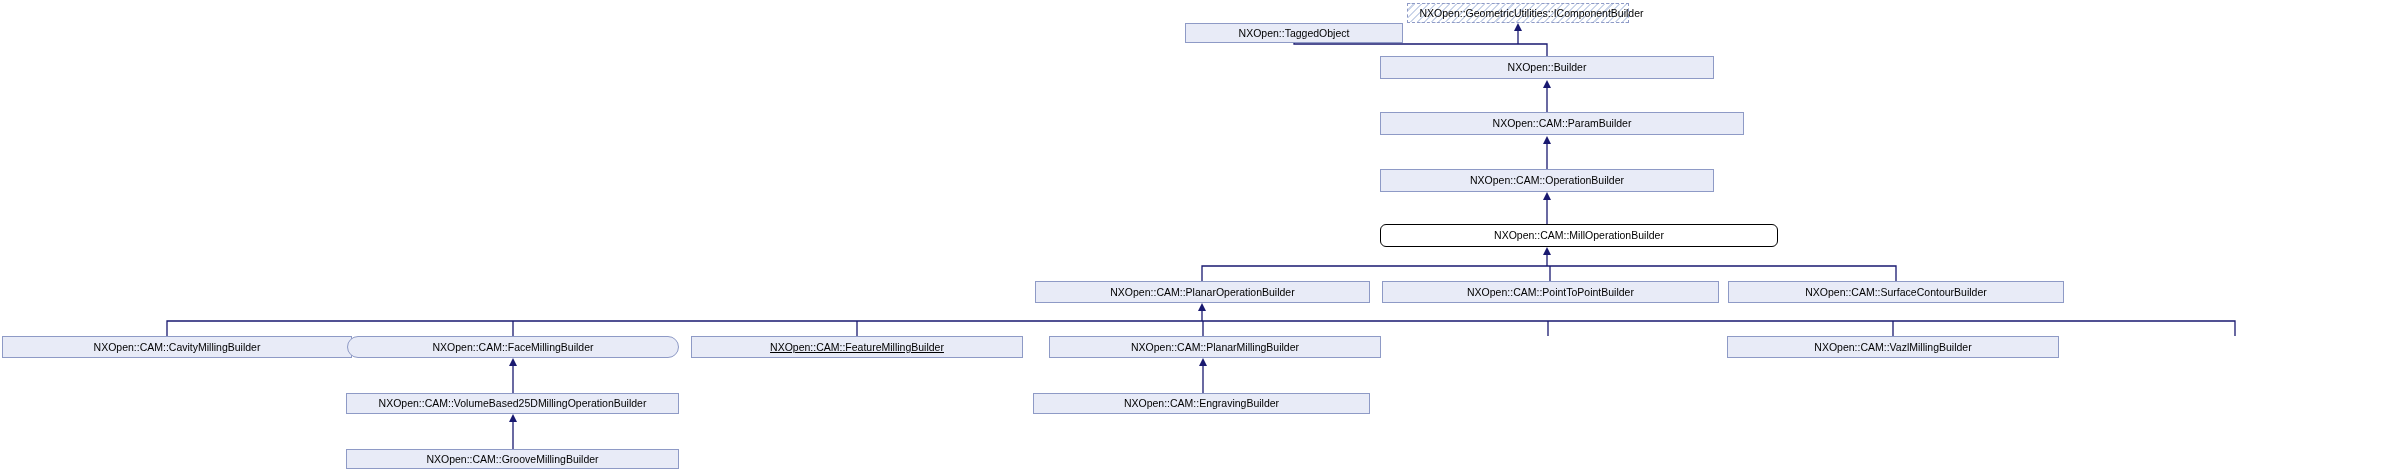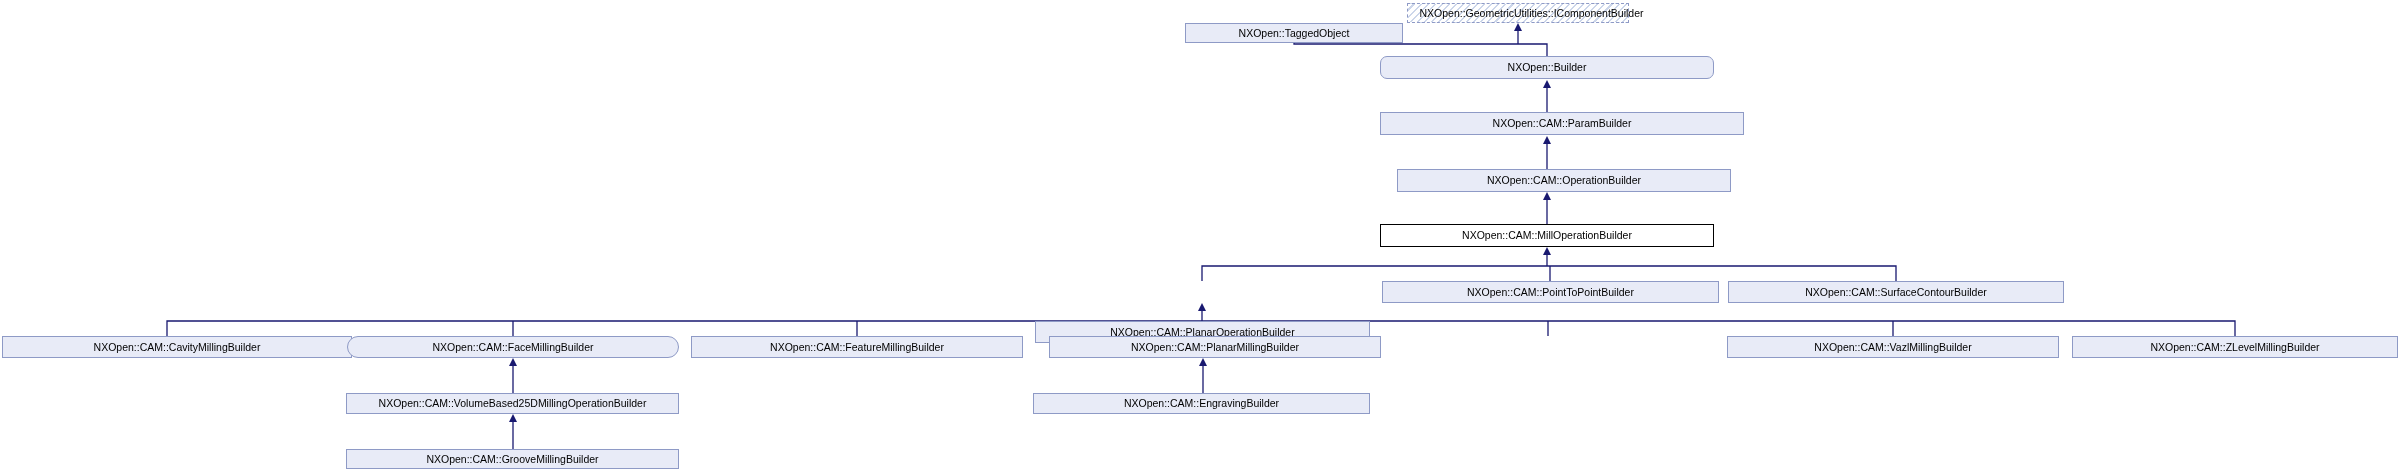--- a/index.html
+++ b/index.html
@@ -85,46 +85,45 @@
       <polygon points="509,366 517,366 513,358"></polygon>
       <polygon points="1199,366 1207,366 1203,358"></polygon>
       <polygon points="509,422 517,422 513,414"></polygon>
     </g>
   </svg>
 
   <div class="node" style="left:1185px;top:3px;width:218px;height:20px;margin-top:20px;">NXOpen::TaggedObject</div>
 
   <div class="node hatched" style="left:1407px;top:3px;width:222px;height:20px;">NXOpen::GeometricUtilities::IComponentBuilder</div>
 
-  <div class="node" style="left:1380px;top:56px;width:334px;height:23px;border-radius:7px;">NXOpen::Builder</div>
+  <div class="node" style="left:1380px;top:56px;width:334px;height:23px;">NXOpen::Builder</div>
 
   <div class="node" style="left:1380px;top:112px;width:364px;height:23px;">NXOpen::CAM::ParamBuilder</div>
 
-  <div class="node" style="left:1380px;top:169px;width:334px;height:23px;margin-left:17px;">NXOpen::CAM::OperationBuilder</div>
+  <div class="node" style="left:1380px;top:169px;width:334px;height:23px;">NXOpen::CAM::OperationBuilder</div>
 
-  <div class="node current" style="left:1380px;top:224px;width:334px;height:23px;">NXOpen::CAM::MillOperationBuilder</div>
+  <div class="node current" style="left:1380px;top:224px;width:398px;height:23px;border-radius:6px;">NXOpen::CAM::MillOperationBuilder</div>
 
-  <div class="node" style="left:1035px;top:281px;width:335px;height:22px;margin-top:40px;">NXOpen::CAM::PlanarOperationBuilder</div>
+  <div class="node" style="left:1035px;top:281px;width:335px;height:22px;">NXOpen::CAM::PlanarOperationBuilder</div>
 
   <div class="node" style="left:1382px;top:281px;width:337px;height:22px;">NXOpen::CAM::PointToPointBuilder</div>
 
   <div class="node" style="left:1728px;top:281px;width:336px;height:22px;">NXOpen::CAM::SurfaceContourBuilder</div>
 
   <div class="node" style="left:2px;top:336px;width:350px;height:22px;">NXOpen::CAM::CavityMillingBuilder</div>
 
   <div class="node" style="left:347px;top:336px;width:332px;height:22px;border-radius:11px;">NXOpen::CAM::FaceMillingBuilder</div>
 
-  <div class="node" style="left:691px;top:336px;width:332px;height:22px;">NXOpen::CAM::FeatureMillingBuilder</div>
+  <div class="node" style="left:691px;top:336px;width:332px;height:22px;text-decoration:underline;">NXOpen::CAM::FeatureMillingBuilder</div>
 
   <div class="node" style="left:1037px;top:336px;width:332px;height:22px;margin-left:12px;">NXOpen::CAM::PlanarMillingBuilder</div>
 
 
   <div class="node" style="left:1727px;top:336px;width:332px;height:22px;">NXOpen::CAM::VazlMillingBuilder</div>
 
-  <div class="node" style="left:2072px;top:336px;width:326px;height:22px;">NXOpen::CAM::ZLevelMillingBuilder</div>
 
   <div class="node" style="left:346px;top:393px;width:333px;height:21px;">NXOpen::CAM::VolumeBased25DMillingOperationBuilder</div>
 
   <div class="node" style="left:1033px;top:393px;width:337px;height:21px;">NXOpen::CAM::EngravingBuilder</div>
 
   <div class="node" style="left:346px;top:449px;width:333px;height:20px;">NXOpen::CAM::GrooveMillingBuilder</div>
 
 </div>
 
 </body></html>

